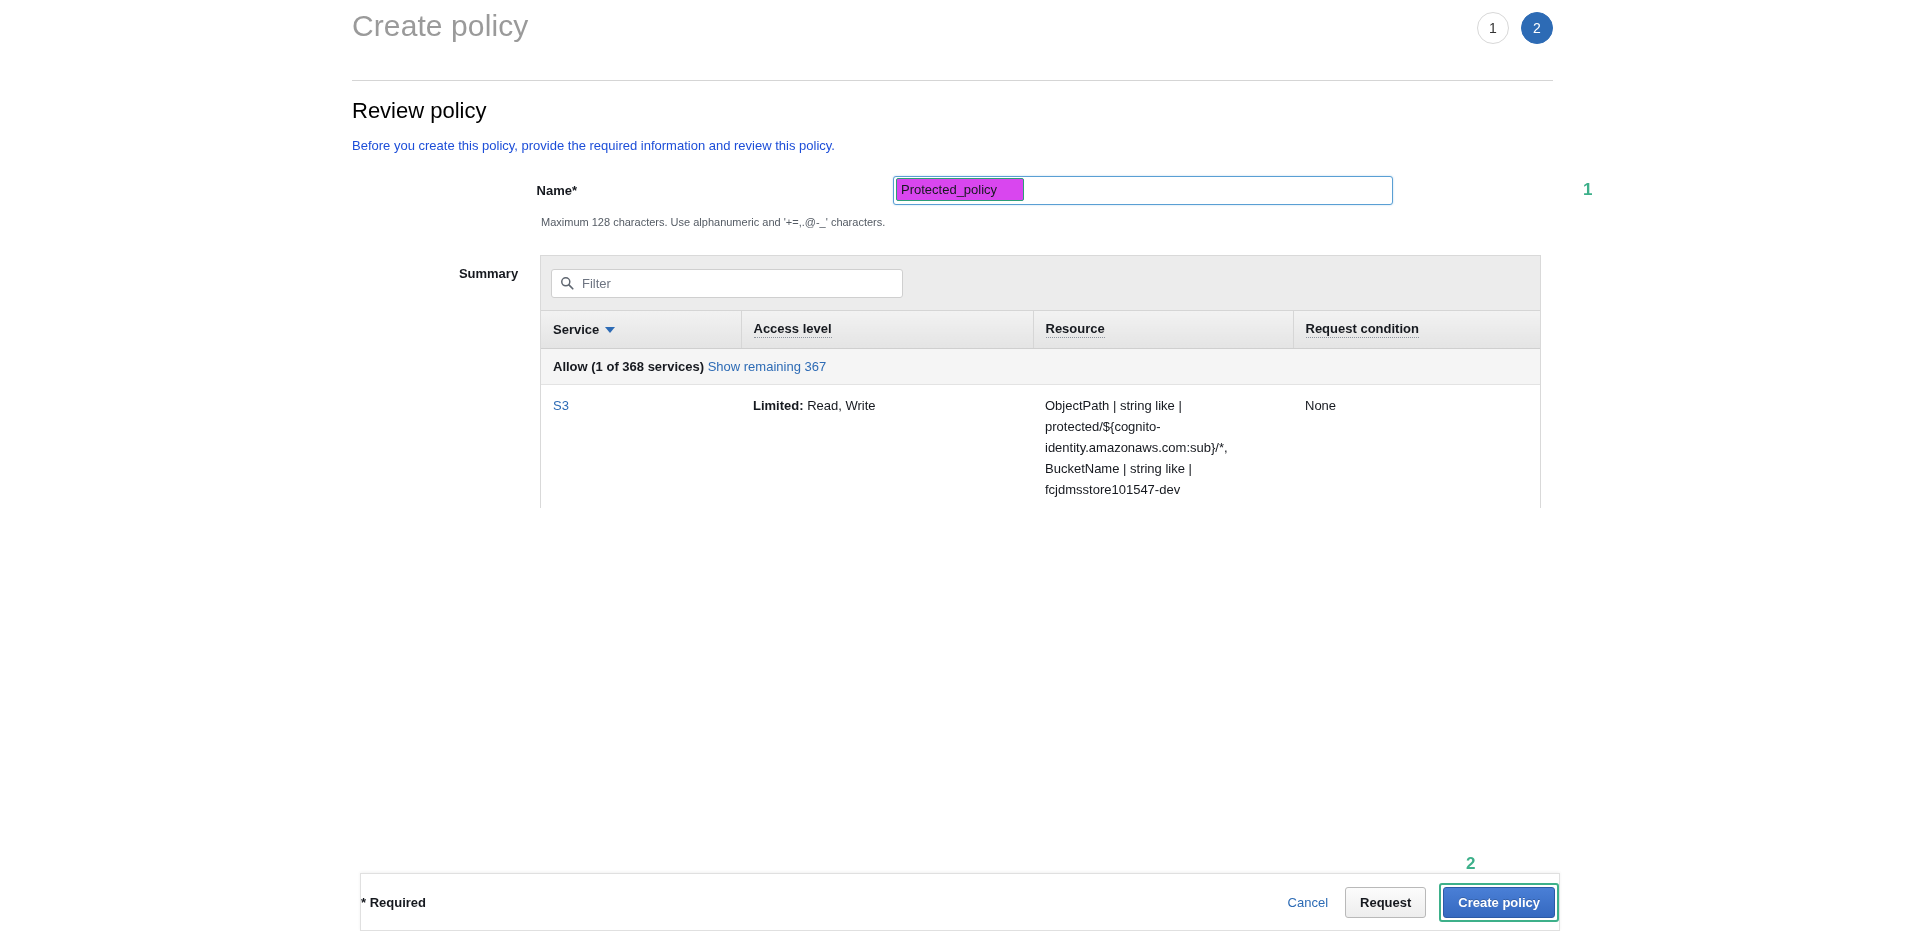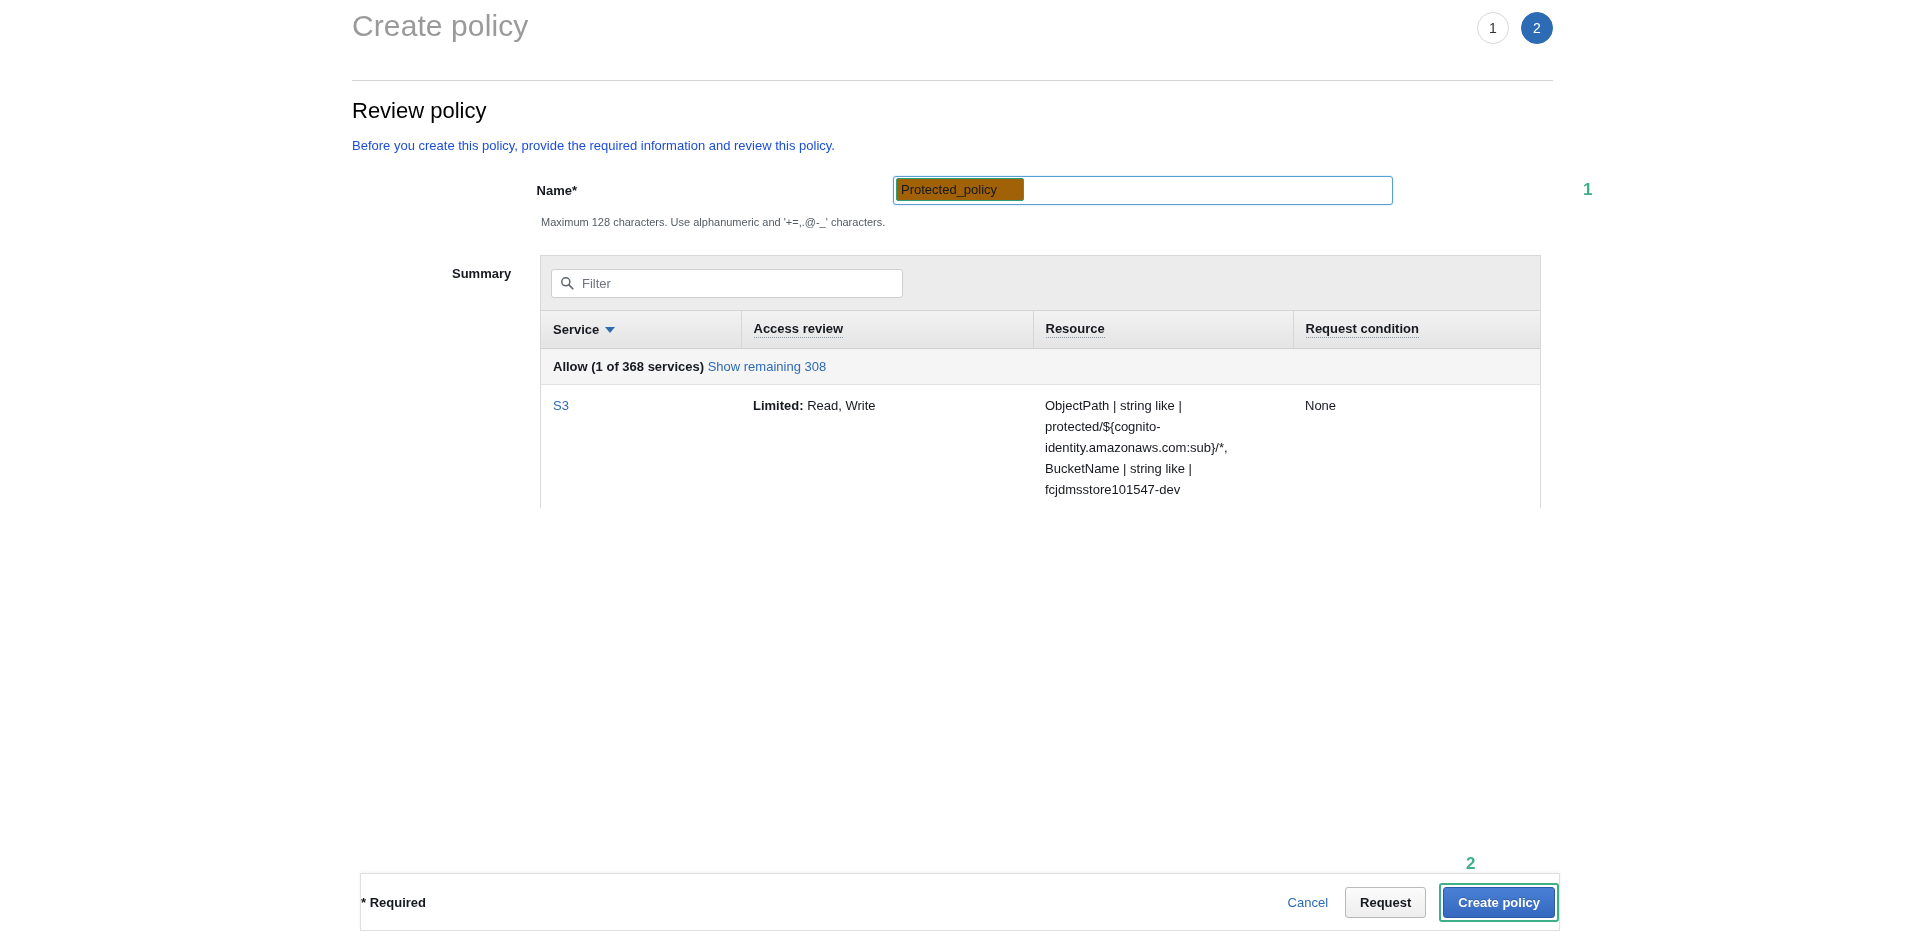--- a/index.html
+++ b/index.html
@@ -133,21 +133,21 @@
     top: 1px;
     width: 128px;
     height: 23px;
     border: 1.5px solid #2e9e77;
     border-radius: 2px;
     box-sizing: border-box;
     font-family: "Liberation Sans", sans-serif;
     font-size: 13px;
     color: #16191f;
     padding: 0 4px;
-    background: #a16207;
+    background: #d946ef;
     outline: none;
     line-height: 20px;
   }
   .annot-num {
     position: absolute;
     font-family: "Liberation Sans", sans-serif;
     font-weight: bold;
     color: #3db08a;
     font-size: 17px;
     line-height: 18px;
@@ -165,21 +165,21 @@
     line-height: 16px;
     white-space: nowrap;
   }
 
   
   .summary-label {
     position: absolute;
     left: 452px;
     top: 265px;
     width: 73px;
-    text-align: left;
+    text-align: center;
     font-size: 13px;
     font-weight: bold;
     color: #16191f;
     line-height: 18px;
   }
   .summary-panel {
     position: absolute;
     left: 540px;
     top: 255px;
     width: 1001px;
@@ -401,35 +401,35 @@
       <col style="width:292px">
       <col style="width:260px">
       <col style="width:247px">
     </colgroup>
     <thead>
       <tr>
         <th>
           <span class="th-inner">Service</span><span class="sort-caret"></span>
         </th>
         <th>
-          <span class="th-inner th-dotted">Access review</span>
+          <span class="th-inner th-dotted">Access level</span>
         </th>
         <th>
           <span class="th-inner th-dotted">Resource</span>
         </th>
         <th>
           <span class="th-inner th-dotted">Request condition</span>
         </th>
       </tr>
     </thead>
     <tbody>
       <tr class="group-row">
         <td colspan="4">
           <span class="group-label">Allow (1 of 368 services)</span>
-          <a class="link">Show remaining 308</a>
+          <a class="link">Show remaining 367</a>
         </td>
       </tr>
       <tr class="data-row">
         <td>
           <a class="link">S3</a>
         </td>
         <td>
           <span class="access-strong">Limited:</span>
           <span>Read, Write</span>
         </td>

